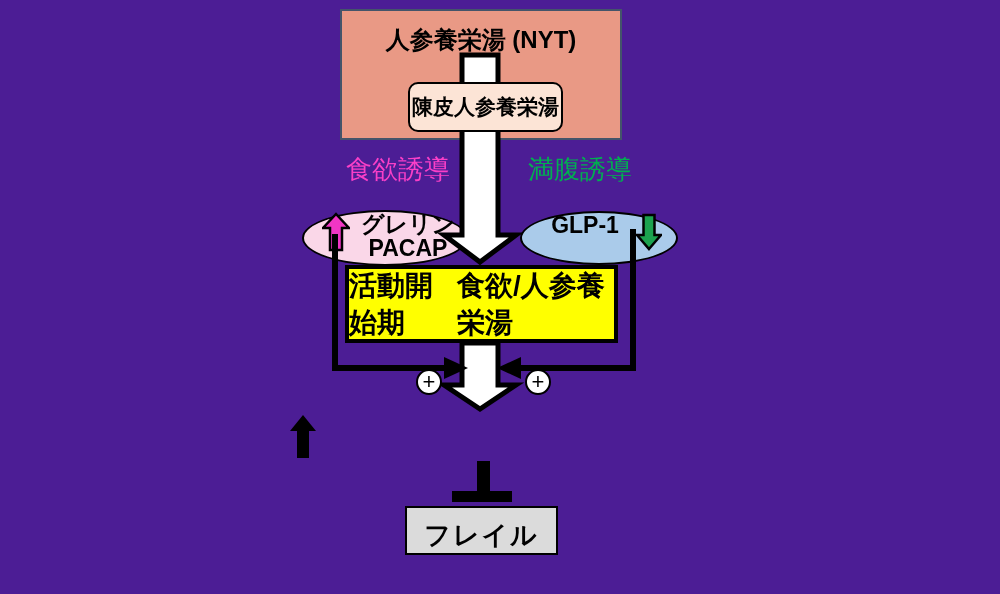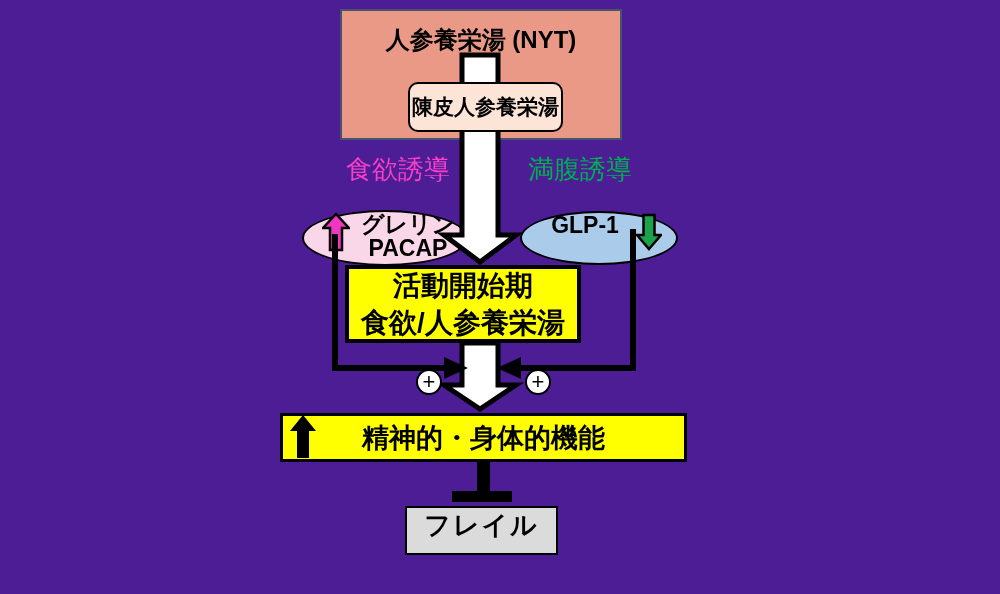--- a/index.html
+++ b/index.html
@@ -29,33 +29,33 @@
   
   .ellipse{z-index:2;border:2.5px solid #000;border-radius:50%;
     display:flex;align-items:flex-start;font-weight:bold;margin-top:24px;}
   .ellipse-appetite{left:302px;top:186px;width:166px;height:56px;
     background:var(--pink,#fad7e8);padding-left:18px;}
   .ellipse-satiety{left:520px;top:187px;width:158px;height:54px;
     background:var(--blue,#aacbea);padding-left:12px;padding-right:14px;}
   .ellipse-text{flex:1;text-align:center;font-size:23px;line-height:24px;}
 
   
-  .activity-box{left:345px;top:265px;width:236px;height:78px;z-index:1;
+  .activity-box{left:345px;top:265px;width:273px;height:78px;z-index:1;
     background:var(--yellow,#ffff00);border:4px solid #000;
-    display:flex;flex-direction:column;justify-content:center;align-items:center;
+    display:flex;flex-direction:row;justify-content:center;align-items:center;
     font-weight:bold;font-size:28px;line-height:37px;}
   .function-box{left:280px;top:413px;width:407px;height:49px;z-index:1;
     background:var(--yellow,#ffff00);border:3px solid #000;
     display:flex;justify-content:center;align-items:center;
     font-weight:bold;font-size:27px;}
 
   
   .frailty-box{left:405px;top:506px;width:153px;height:49px;z-index:1;
     background:var(--gray,#dbdbdb);border:2.5px solid #000;
-    display:flex;justify-content:center;align-items:flex-start;
+    display:flex;justify-content:center;align-items:flex-end;
     font-weight:bold;font-size:26px;letter-spacing:2px;}
 
   
   .plus-badge{top:369px;width:26px;height:26px;z-index:4;background:#fff;
     border:2px solid #000;border-radius:50%;display:flex;justify-content:center;
     align-items:center;font-size:22px;font-weight:400;line-height:22px;}
   .plus-left{left:416px;}
   .plus-right{left:525px;}
 
   .overlay{left:0;top:0;width:1000px;height:594px;z-index:3;pointer-events:none;}
@@ -90,23 +90,20 @@
     <svg class="mini-arrow" width="26" height="38" viewBox="0 0 26 38">
       <polygon points="13,36 25,22 18.5,22 18.5,2 7.5,2 7.5,22 1,22" fill="var(--green,#1ca24f)" stroke="#000" stroke-width="2.5"></polygon>
     </svg>
   </div>
 
   <div class="abs activity-box">
     <div>活動開始期</div>
     <div>食欲/人参養栄湯</div>
   </div>
 
-  <div class="abs function-box">
-    <span>精神的・身体的機能</span>
-  </div>
 
   <div class="abs frailty-box">
     <span>フレイル</span>
   </div>
 
   <div class="abs plus-badge plus-left">+</div>
   <div class="abs plus-badge plus-right">+</div>
 
   <svg class="abs overlay" viewBox="0 0 1000 594">
 

